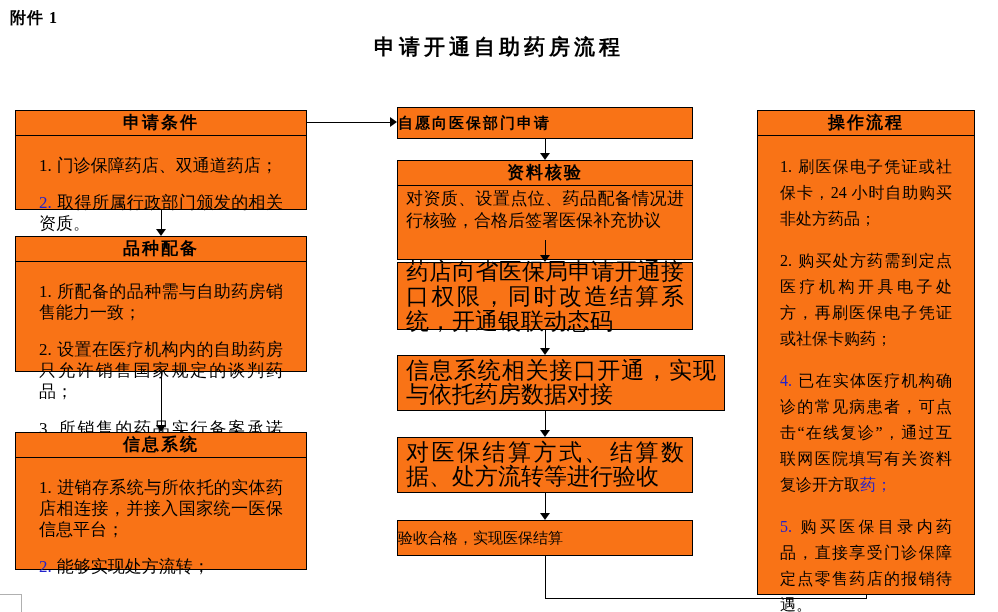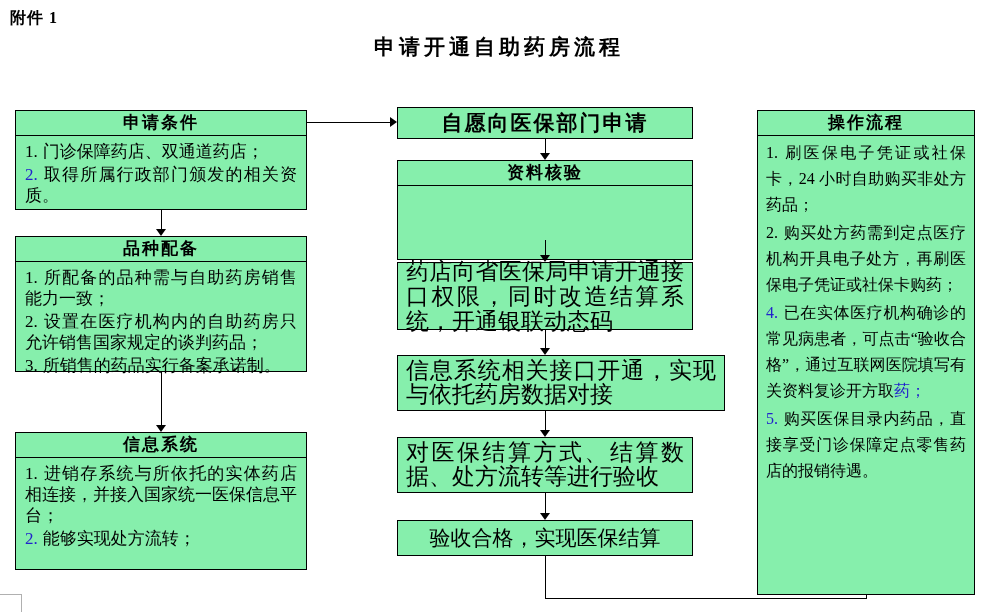--- a/index.html
+++ b/index.html
@@ -14,37 +14,37 @@
   }
   .attachment {
     position:absolute; left:10px; top:8px;
     font-size:16px; font-weight:bold; letter-spacing:1px;
   }
   .title {
     position:absolute; left:0; top:33px; width:100%;
     text-align:center; font-size:21px; font-weight:bold; letter-spacing:4px;
   }
   .box {
-    position:absolute; border:1px solid var(--border,#000); background:#86efac;
+    position:absolute; border:1px solid var(--border,#000); background:#f97316;
   }
   .hdr {
     text-align:center; font-weight:bold; font-size:17px; letter-spacing:2px;
     line-height:22px; padding:1px 0;
     border-bottom:1px solid var(--border,#000);
   }
   .bd {
     padding:3px 7px; font-size:17px; line-height:21px; text-align:justify;
   }
   .bd-m { padding:2px 8px; font-size:17px; line-height:22px; text-align:justify; }
   .bd-r { padding:2px 6px; font-size:16px; line-height:26px; text-align:justify; }
-  .item { margin:2px; }
+  .item { margin:16px; }
   .num { margin-right:5px; }
   .blue { color:var(--accent-blue,#2222cc); }
   .center { display:flex; align-items:center; justify-content:center; }
-  .ctext { width:100%; text-align:center; font-size:21px; }
+  .ctext { width:100%; font-size:15px; }
   .bold { font-weight:bold; letter-spacing:2px; }
   .vflex { display:flex; align-items:center; }
   .jtext { width:100%; padding:0 8px; font-size:23px; line-height:25px; text-align:justify; }
 
   
   .arrow-v, .arrow-u { position:absolute; width:11px; }
   .arrow-r { position:absolute; height:11px; }
   .arrow-v i, .arrow-r i, .arrow-u i { display:block; }
   .arrow-v .shaft { position:absolute; left:5px; top:0; bottom:6px; width:1px; background:var(--border,#000); }
   .arrow-v .head  { position:absolute; left:0; bottom:0; width:0; height:0;
@@ -116,20 +116,21 @@
     <div class="ctext bold">自愿向医保部门申请</div>
   </div>
 
   <div class="arrow-v" style="left:540px;top:139px;height:21px">
       <i class="shaft"></i>
       <i class="head"></i>
     </div>
 
   <div class="box" style="left:397px;top:160px;width:296px;height:100px">
     <div class="hdr">资料核验</div>
+    <div class="bd-m">对资质、设置点位、药品配备情况进行核验，合格后签署医保补充协议</div>
   </div>
 
   <div class="arrow-v" style="left:540px;top:240px;height:22px">
       <i class="shaft"></i>
       <i class="head"></i>
     </div>
 
   <div class="box vflex" style="left:397px;top:262px;width:296px;height:68px">
     <div class="jtext">药店向省医保局申请开通接口权限，同时改造结算系统，开通银联动态码</div>
   </div>
@@ -166,20 +167,20 @@
   <div class="arrow-u" style="left:861px;top:568px;height:31px">
       <i class="shaft"></i>
       <i class="head"></i>
     </div>
 
   <div class="box" style="left:757px;top:110px;width:218px;height:485px">
     <div class="hdr">操作流程</div>
     <div class="bd-r">
       <p class="item"><span class="num">1.</span><span>刷医保电子凭证或社保卡，24 小时自助购买非处方药品；</span></p>
       <p class="item"><span class="num">2.</span><span>购买处方药需到定点医疗机构开具电子处方，再刷医保电子凭证或社保卡购药；</span></p>
-      <p class="item"><span class="num blue">4.</span><span>已在实体医疗机构确诊的常见病患者，可点击“验收合格”，通过互联网医院填写有关资料复诊开方取</span><span class="blue">药；</span></p>
+      <p class="item"><span class="num blue">4.</span><span>已在实体医疗机构确诊的常见病患者，可点击“在线复诊”，通过互联网医院填写有关资料复诊开方取</span><span class="blue">药；</span></p>
       <p class="item"><span class="num blue">5.</span><span>购买医保目录内药品，直接享受门诊保障定点零售药店的报销待遇。</span></p>
     </div>
   </div>
 
   <div class="corner"></div>
 
 </div>
 
 </body></html>

